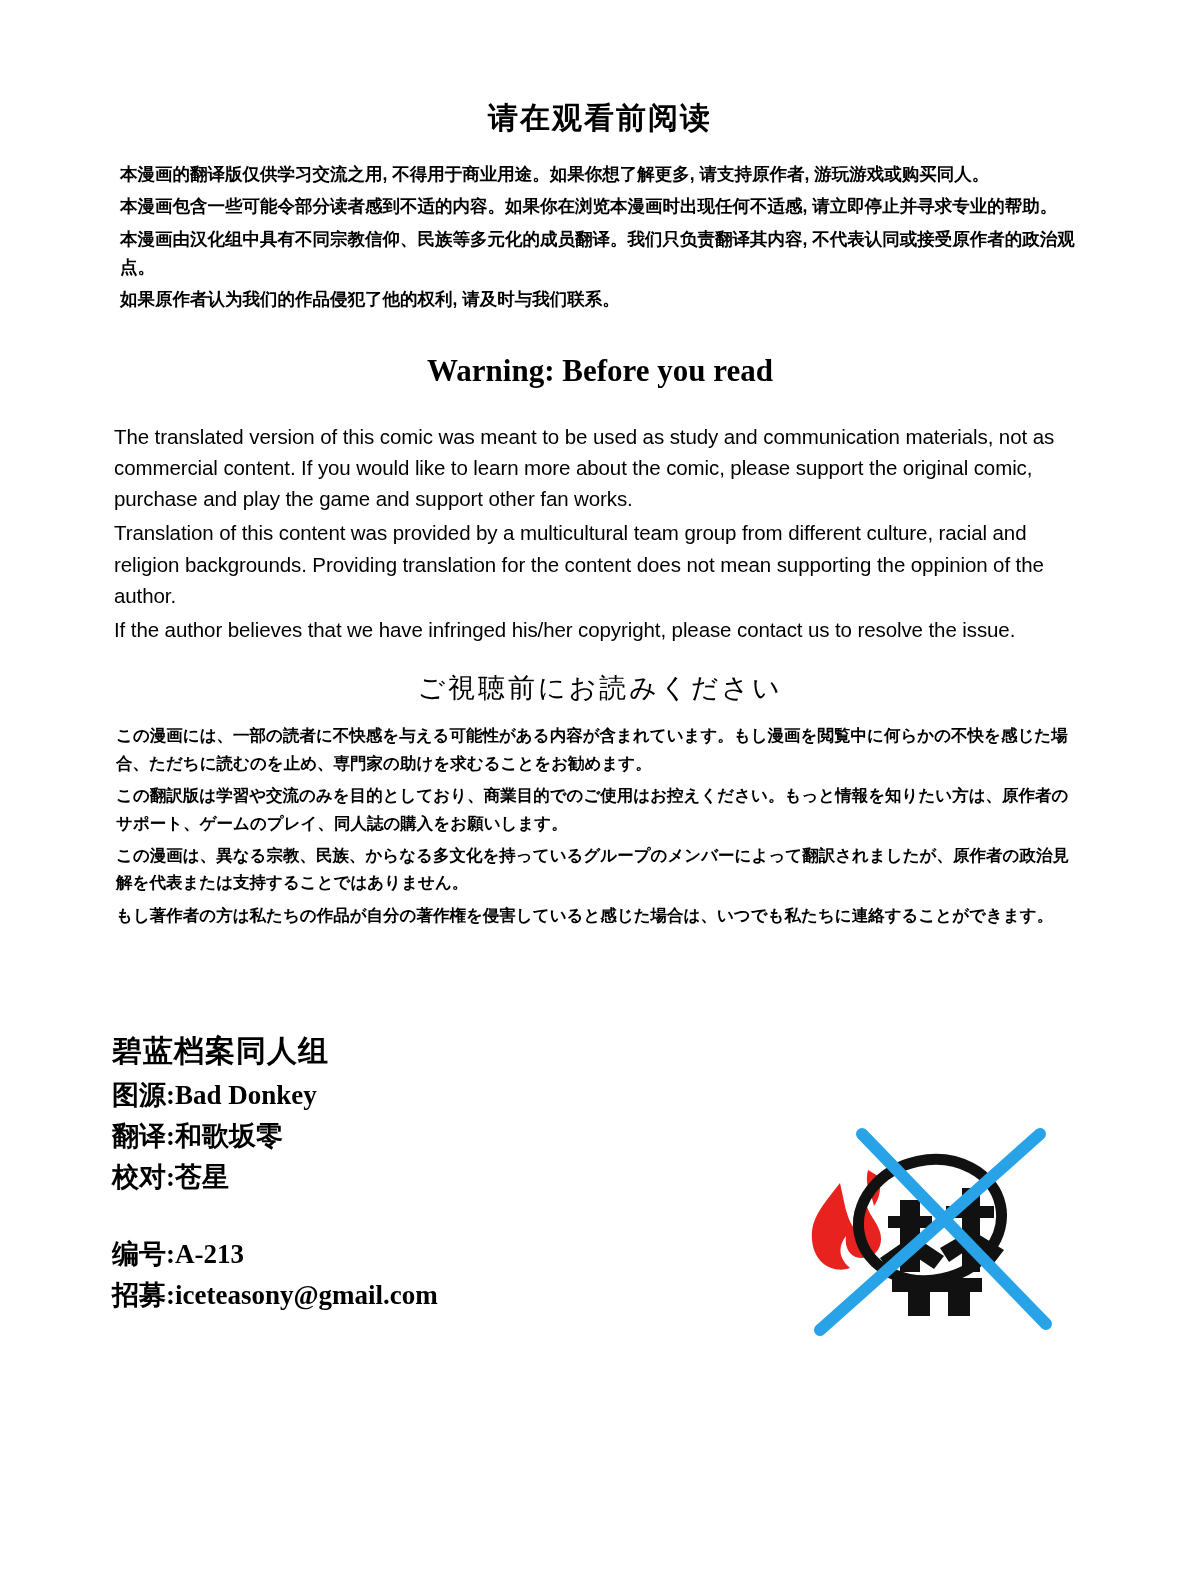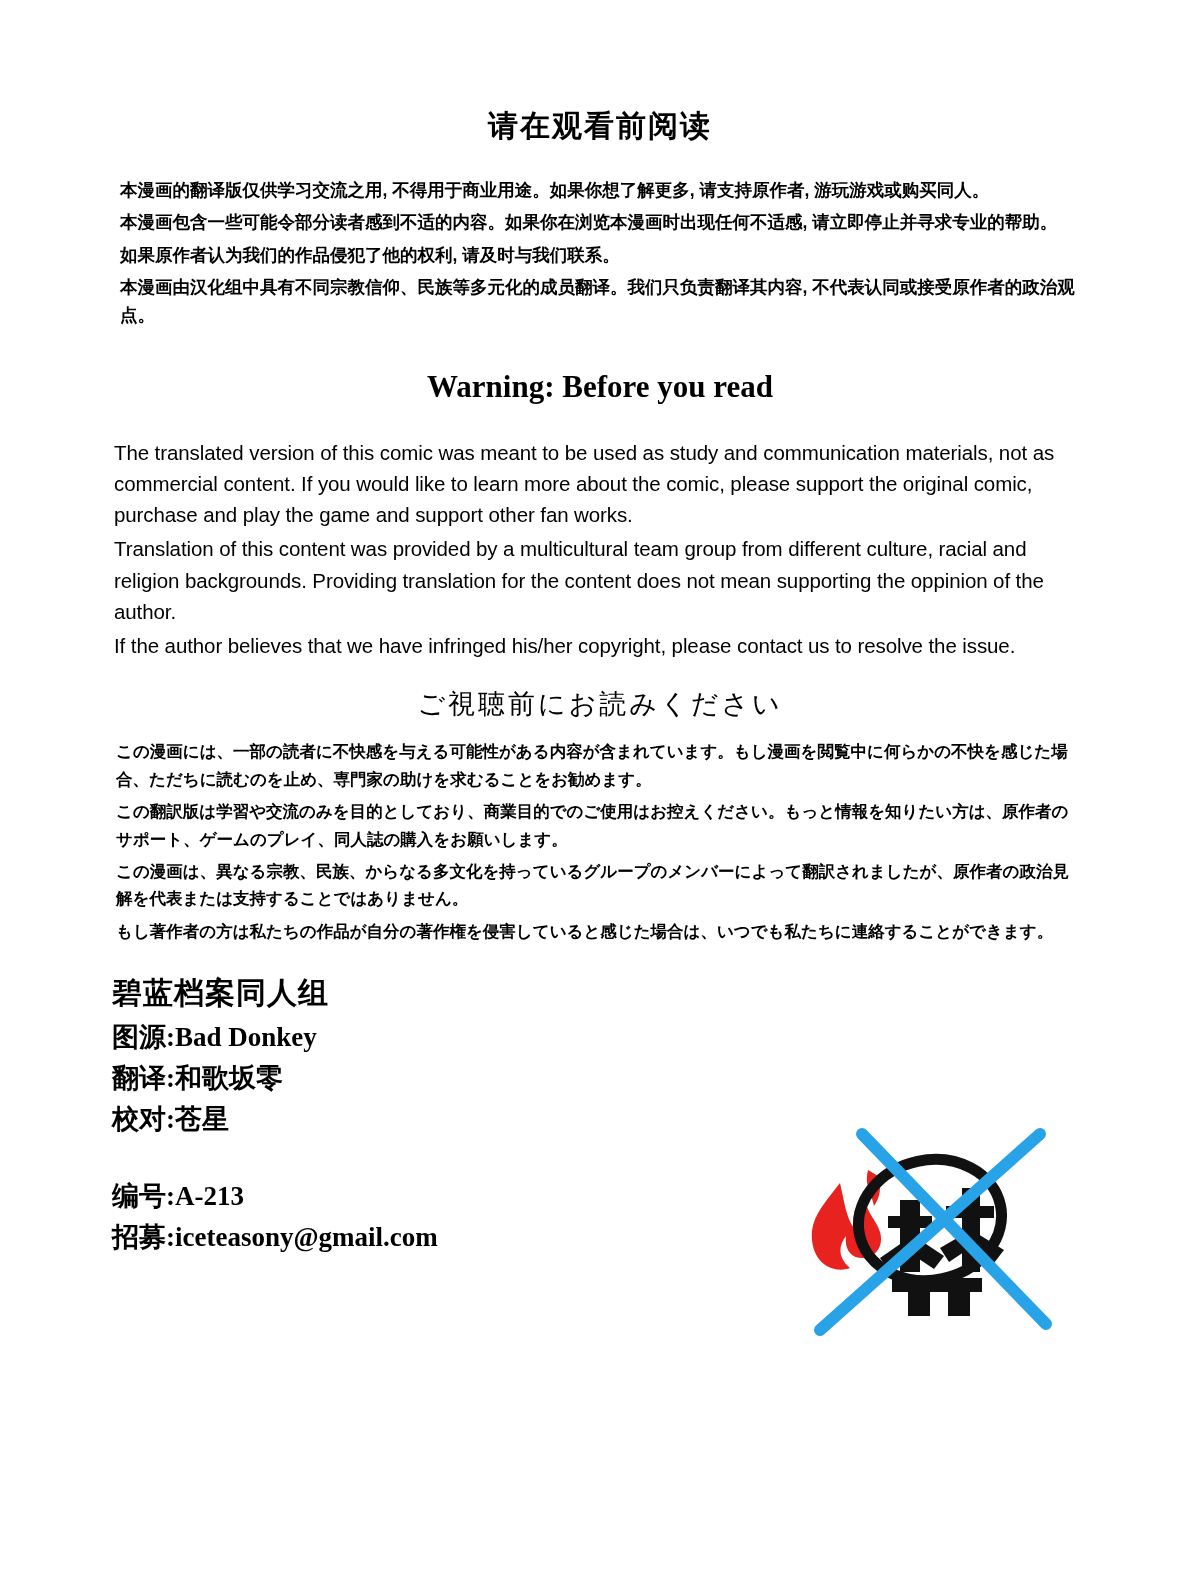--- a/index.html
+++ b/index.html
@@ -19,21 +19,21 @@
     position: absolute;
     inset: 0;
     padding: 0;
   }
   
   .heading-cn {
     text-align: center;
     font-weight: bold;
     font-size: 30px;
     letter-spacing: 2px;
-    margin: 12px;
+    margin: 4px;
     padding-top: 96px;
     line-height: 1.2;
   }
   .heading-en {
     text-align: center;
     font-weight: bold;
     font-family: "Liberation Serif", serif;
     font-size: 31px;
     margin: 16px;
     padding-top: 22px;
@@ -80,21 +80,21 @@
   .block-jp p {
     margin: 0 0 5px 0;
     font-size: 16.5px;
     font-weight: bold;
     line-height: 1.66;
   }
   
   .credits {
     position: absolute;
     left: 112px;
-    top: 974px;
+    top: 1032px;
     width: 640px;
   }
   .credits .group-title {
     font-size: 30px;
     font-weight: bold;
     letter-spacing: 1px;
     margin: 0 0 8px 0;
     line-height: 1.25;
   }
   .credits .line {
@@ -118,22 +118,22 @@
 </style>
 </head>
 <body>
 
 <div class="page">
 
   <h1 class="heading-cn">请在观看前阅读</h1>
   <div class="block block-cn">
     <p>本漫画的翻译版仅供学习交流之用, 不得用于商业用途。如果你想了解更多, 请支持原作者, 游玩游戏或购买同人。</p>
     <p>本漫画包含一些可能令部分读者感到不适的内容。如果你在浏览本漫画时出现任何不适感, 请立即停止并寻求专业的帮助。</p>
+    <p>本漫画由汉化组中具有不同宗教信仰、民族等多元化的成员翻译。我们只负责翻译其内容, 不代表认同或接受原作者的政治观点。</p>
     <p>如果原作者认为我们的作品侵犯了他的权利, 请及时与我们联系。</p>
-    <p>本漫画由汉化组中具有不同宗教信仰、民族等多元化的成员翻译。我们只负责翻译其内容, 不代表认同或接受原作者的政治观点。</p>
   </div>
 
   <h2 class="heading-en">Warning: Before you read</h2>
   <div class="block block-en">
     <p>The translated version of this comic was meant to be used as study and communication materials, not as commercial content. If you would like to learn more about the comic, please support the original comic, purchase and play the game and support other fan works.</p>
     <p>Translation of this content was provided by a multicultural team group from different culture, racial and religion backgrounds. Providing translation for the content does not mean supporting the oppinion of the author.</p>
     <p>If the author believes that we have infringed his/her copyright, please contact us to resolve the issue.</p>
   </div>
 
   <h2 class="heading-jp">ご視聴前にお読みください</h2>

